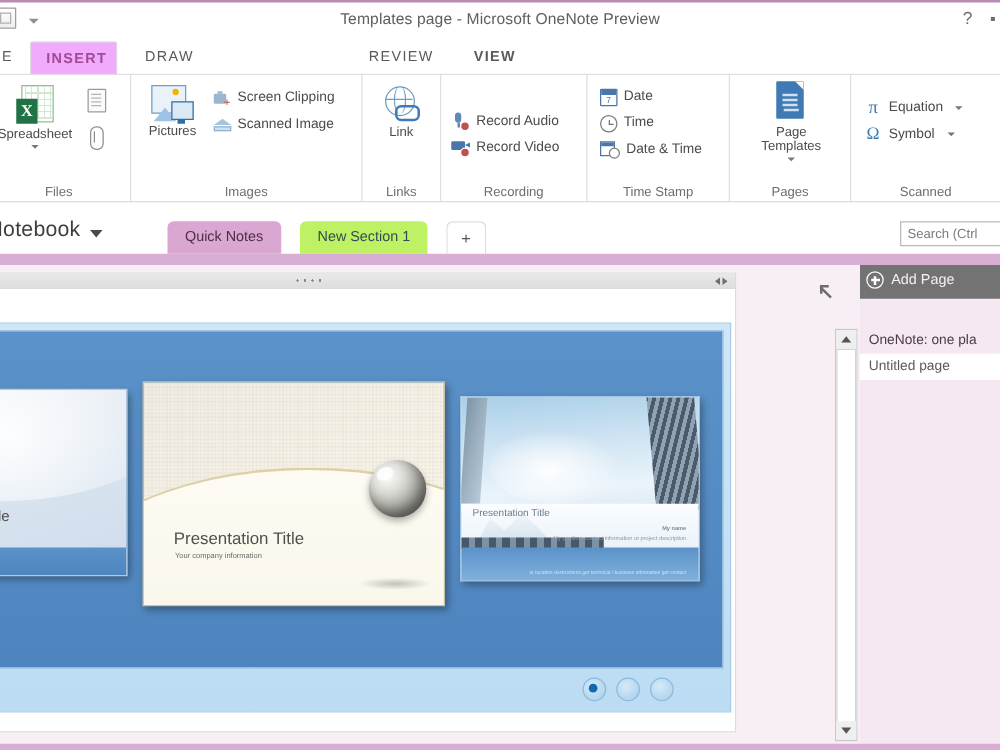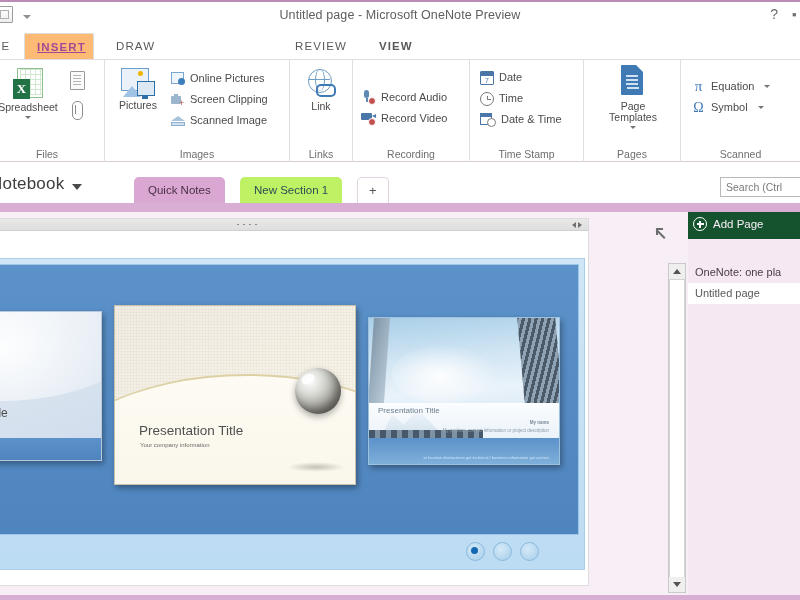--- a/index.html
+++ b/index.html
@@ -48,24 +48,23 @@
     background:#ffffff;
   }
   .rtab{
     position:absolute;top:0;height:27px;line-height:27px;
     font-size:11.5px;color:#5a5a5a;letter-spacing:1.1px;
     padding:0 12px;box-sizing:border-box;cursor:pointer;
     text-align:center;white-space:nowrap;
   }
   .rtab.active{
     color:#a34a95;font-weight:bold;
-    background:#fdba74;
+    background:#f0abfc;
     border:1px solid #dcdcdc;border-bottom:none;border-radius:2px 2px 0 0;
     box-shadow:0 0 0 0 #fff;
-    text-decoration:underline;
   }
   .ribbon-underline{
     position:absolute;left:0;top:59px;width:800px;height:1px;background:#e3dbe3;
   }
 
   
   .ribbon{
     position:absolute;left:0;top:60px;width:800px;height:102px;
     background:#ffffff;box-sizing:border-box;
     border-bottom:1px solid #d8cdd6;
@@ -250,21 +249,21 @@
     background:#ffffff;border:1px solid #b9b9b9;box-sizing:border-box;
     font-size:10.5px;color:#7a7a7a;line-height:19px;padding-left:5px;
     white-space:nowrap;overflow:hidden;
   }
 
   
   .pagepanel{
     position:absolute;left:688px;top:212px;width:112px;height:388px;background:#f5e8f3;
   }
   .pagepanel-header{
-    position:absolute;left:0;top:0;width:112px;height:27px;background:#14532d;
+    position:absolute;left:0;top:0;width:112px;height:27px;background:#737373;
   }
   .addpage{
     position:absolute;left:5px;top:5px;display:flex;align-items:center;gap:6px;cursor:pointer;
   }
   .addpage .circ{
     width:14px;height:14px;border-radius:50%;border:1.5px solid #fff;box-sizing:border-box;
     position:relative;
   }
   .addpage .circ:before{content:"";position:absolute;left:5px;top:2.5px;width:2px;height:7px;background:#fff;}
   .addpage .circ:after{content:"";position:absolute;left:2.5px;top:5px;width:7px;height:2px;background:#fff;}
@@ -458,21 +457,21 @@
 </head>
 <body>
 
 <div class="app">
 
   <div class="titlebar">
     <div class="qat">
       <div class="qat-icon"></div>
       <div class="qat-caret"></div>
     </div>
-    <div class="title-text">Untitled page - Microsoft OneNote Preview</div>
+    <div class="title-text">Templates page - Microsoft OneNote Preview</div>
     <div class="title-right">
       <div class="help-icon">?</div>
       <div class="ctrl-icon">▪</div>
     </div>
   </div>
 
   <div class="ribbon-tabs">
     <div class="rtab" style="left:-8px;width:28px;padding:0 4px;">E</div>
     <div class="rtab active" style="left:24px;width:70px;">INSERT</div>
     <div class="rtab" style="left:104px;width:62px;">DRAW</div>
@@ -509,27 +508,20 @@
         <div class="big-btn" style="left:4px;top:5px;width:58px;">
           <span class="ico ico-pic">
             <span class="frame"></span>
               <span class="sun"></span>
               <span class="hill"></span>
               <span class="mon"></span>
           </span>
           <span class="lbl">Pictures</span>
         </div>
         <div style="position:absolute;left:66px;top:5px;">
-          <div class="small-btn">
-            <span class="ico ico-online">
-                <span class="f"></span>
-                <span class="g"></span>
-              </span>
-            <span class="lbl">Online Pictures</span>
-          </div>
           <div class="small-btn">
             <span class="ico ico-clip2">
                 <span class="cam"></span>
                 <span class="plus">+</span>
               </span>
             <span class="lbl">Screen Clipping</span>
           </div>
           <div class="small-btn">
             <span class="ico ico-scan">
                 <span class="t"></span>

